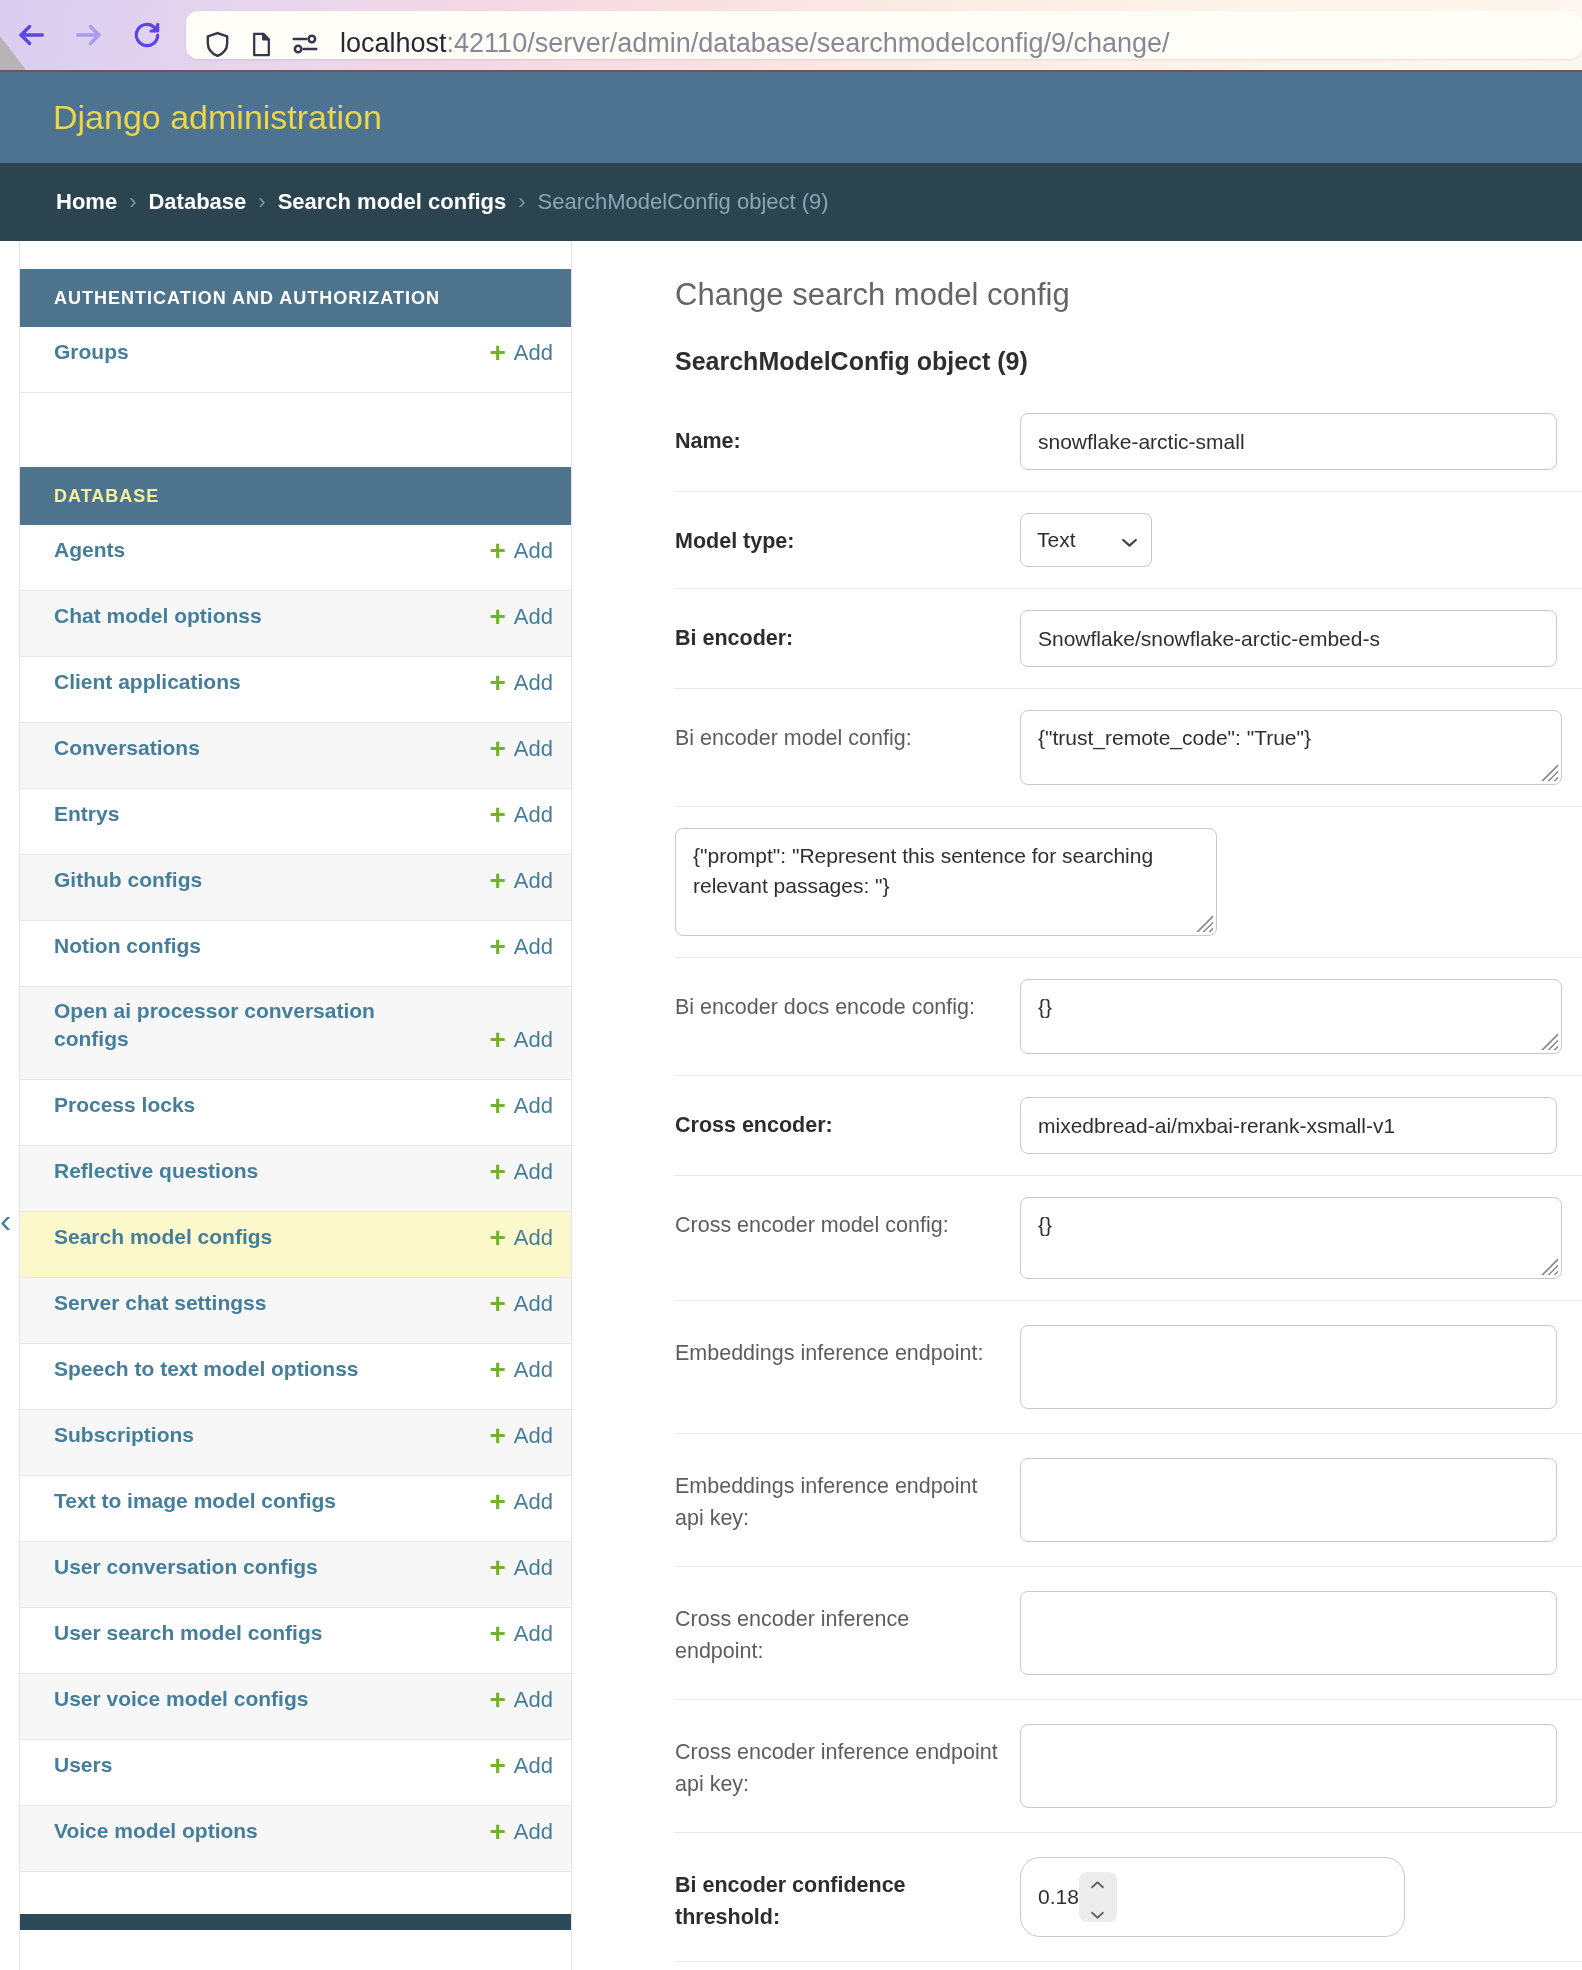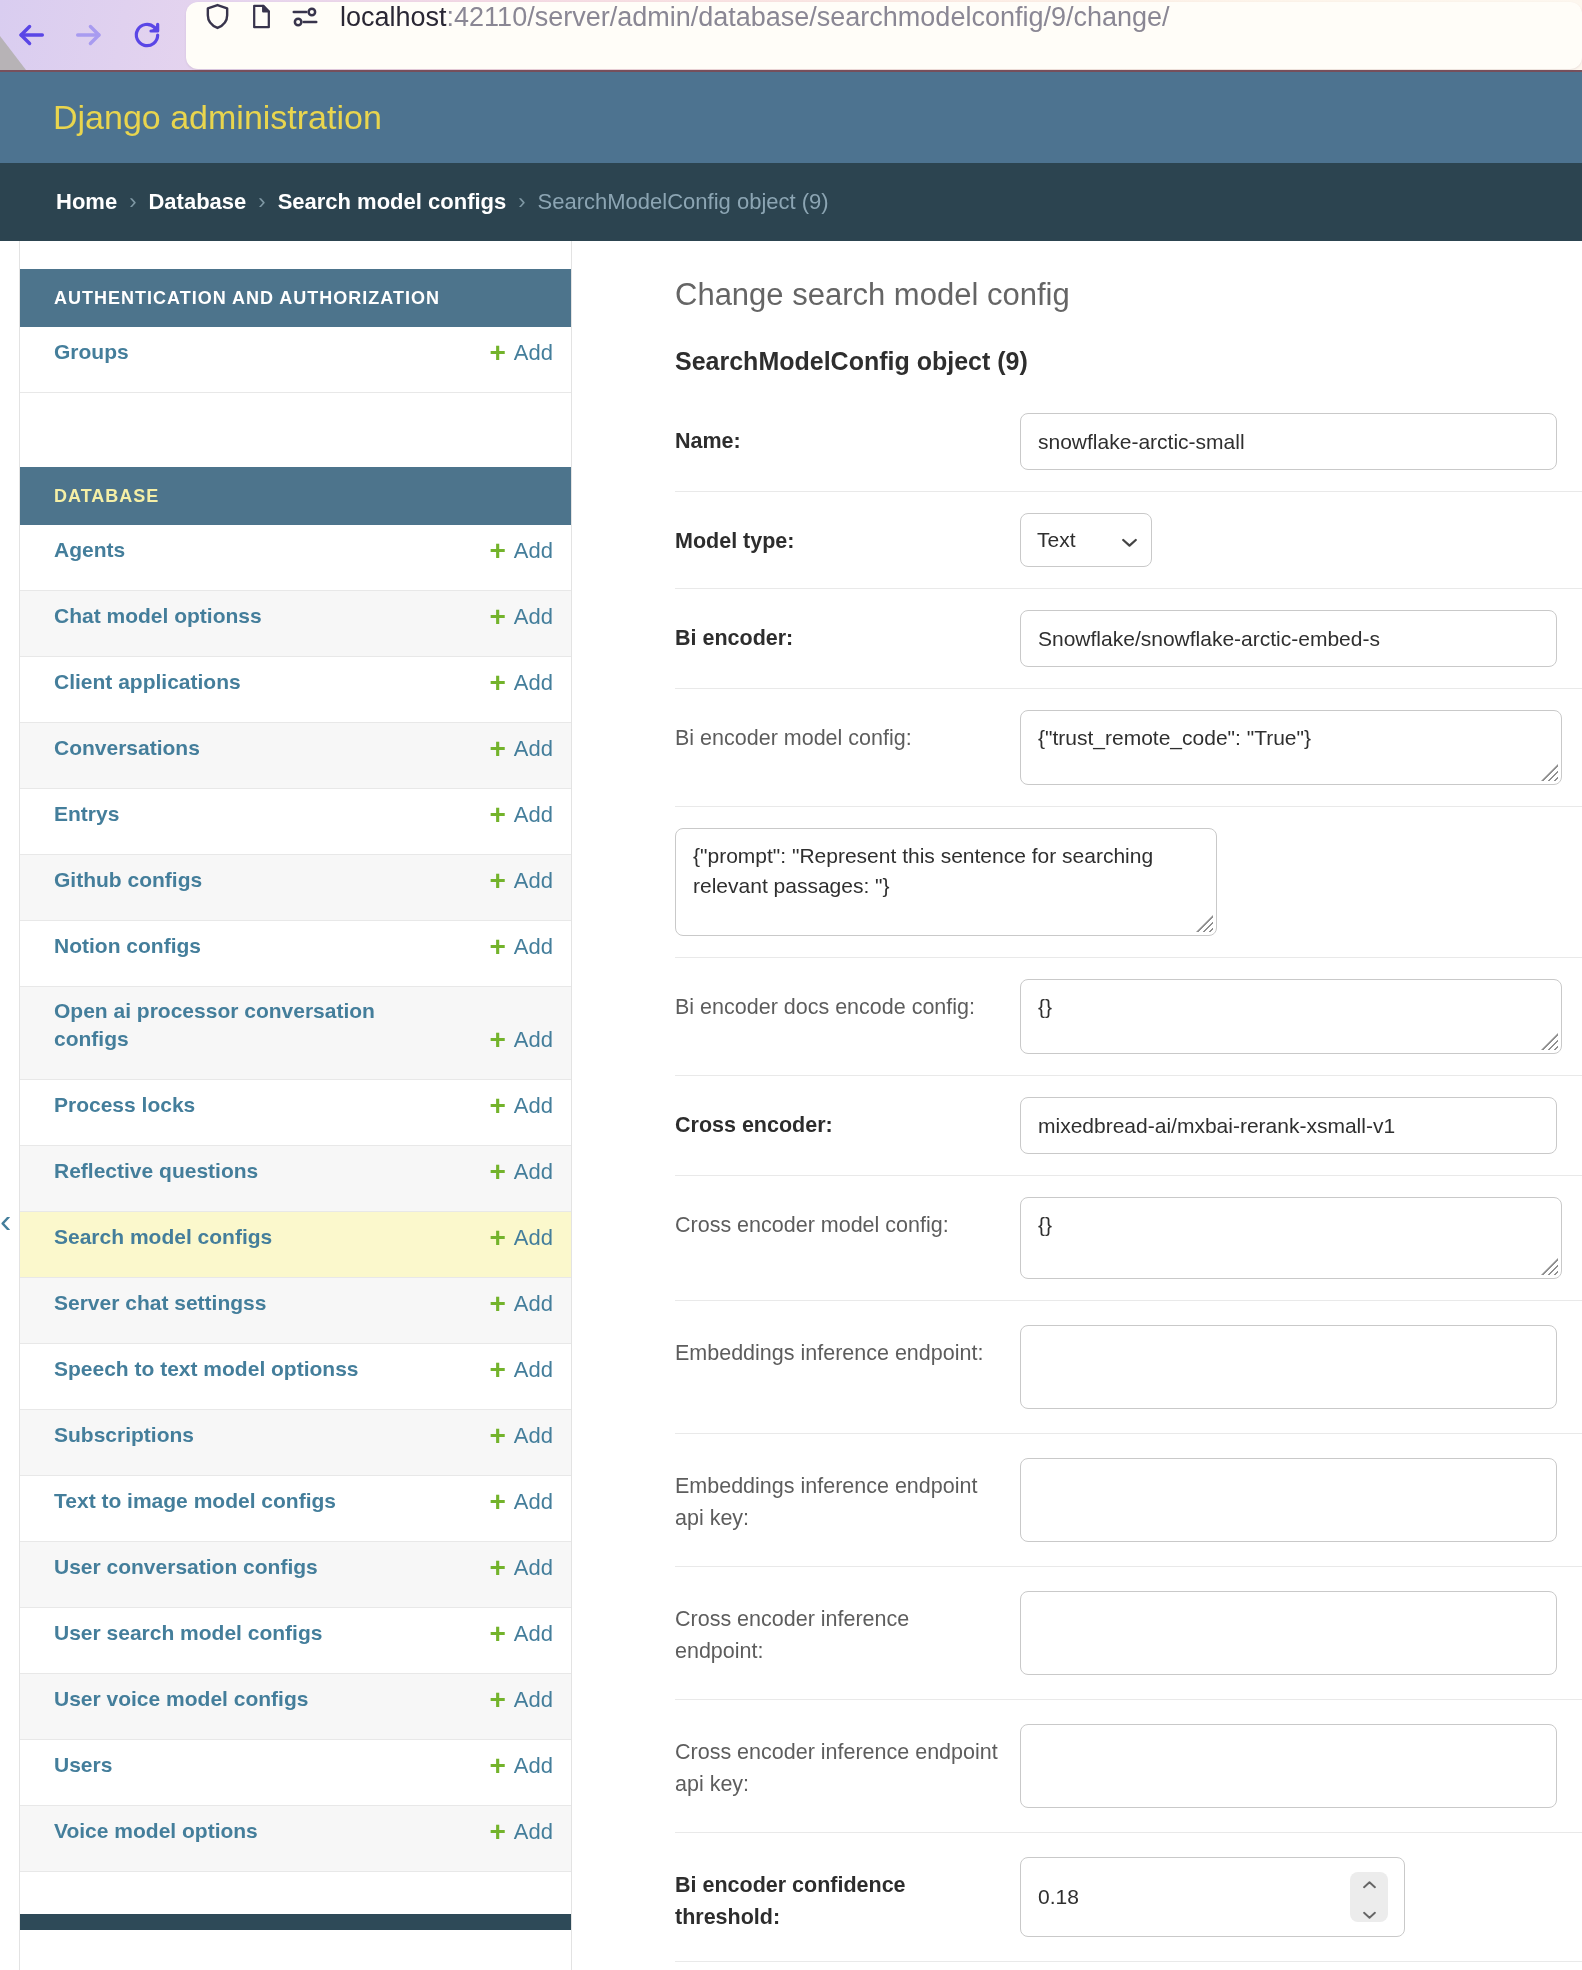--- a/index.html
+++ b/index.html
@@ -8,22 +8,22 @@
 
   
   .browser-bar { position:relative; height:72px; display:flex; align-items:center;
     background:linear-gradient(100deg,#d9cdf0 0%,#e7d5ee 16%,#f3d8e4 30%,#f9e2e2 46%,#fcEDe5 62%,#fdf4ea 80%,#fdf7ef 100%);
     border-bottom:2px solid #77505c; }
   .browser-bar::before { content:""; position:absolute; left:0; bottom:0; width:26px; height:34px;
     background:#b7b3b6; clip-path:polygon(0 100%,100% 100%,0 0); }
   .nav-btn { width:34px; height:34px; margin-left:24px; flex:0 0 auto; display:flex;
     align-items:center; justify-content:center; cursor:pointer; }
   .nav-btn:first-child { margin-left:14px; }
-  .url-pill { flex:1; height:67px; margin-left:22px; background:#fffdf8; border-radius:12px;
-    display:flex; align-items:flex-start; padding:0 14px 0 16px; box-shadow:0 1px 2px rgba(120,90,110,.15); }
+  .url-pill { flex:1; height:48px; margin-left:22px; background:#fffdf8; border-radius:12px;
+    display:flex; align-items:flex-end; padding:0 14px 0 16px; box-shadow:0 1px 2px rgba(120,90,110,.15); }
   .pill-icon { width:30px; height:30px; margin-right:14px; flex:0 0 auto; display:flex;
     align-items:center; justify-content:center; cursor:pointer; }
   .url-text { font-size:27px; color:#8a8794; white-space:nowrap; overflow:hidden; margin-left:6px; }
   .url-text b { color:#2a2734; font-weight:400; }
 
   
   .site-header { height:91px; background:#4d7390; display:flex; align-items:center; }
   .brand { color:#e9d54e; font-size:34px; font-weight:400; padding-left:53px; }
 
   
@@ -79,22 +79,22 @@
   .tarea { position:relative; width:542px; border:1px solid #c9c9c9; border-radius:8px;
     background:#fff; padding:12px 26px 12px 17px; font-size:21px; color:#2f2f2f;
     line-height:30px; cursor:text; }
   .tarea.h-sm { min-height:75px; }
   .tarea.h-md { min-height:82px; }
   .tarea.h-lg { min-height:108px; }
   .grip { position:absolute; right:3px; bottom:3px; width:17px; height:17px;
     background:repeating-linear-gradient(135deg,transparent 0 3px,#8f8f8f 3px 4.5px);
     clip-path:polygon(100% 0,100% 100%,0 100%); }
   .bigbox { width:537px; height:84px; border:1px solid #c9c9c9; border-radius:8px; background:#fff; cursor:text; }
-  .numbox { width:385px; height:80px; border:1px solid #c9c9c9; border-radius:8px; background:#fff;
-    display:flex; align-items:center; justify-content:space-between; padding:0 16px 0 17px;
+  .numbox { width:385px; height:80px; border:1px solid #c9c9c9; border-radius:20px; background:#fff;
+    display:flex; align-items:center; justify-content:flex-start; padding:0 16px 0 17px;
     font-size:21px; color:#2f2f2f; cursor:text; }
   .spinner { width:38px; height:50px; background:#ececec; border-radius:8px; display:flex;
     flex-direction:column; align-items:center; justify-content:center; gap:6px; cursor:pointer; }
 </style>
 </head>
 <body>
 
 <div class="browser-bar">
   <div class="nav-btn">
     <svg width="34" height="34" viewBox="0 0 24 24" fill="none" stroke="#5a46e6" stroke-width="2.4" stroke-linecap="round" stroke-linejoin="round">

